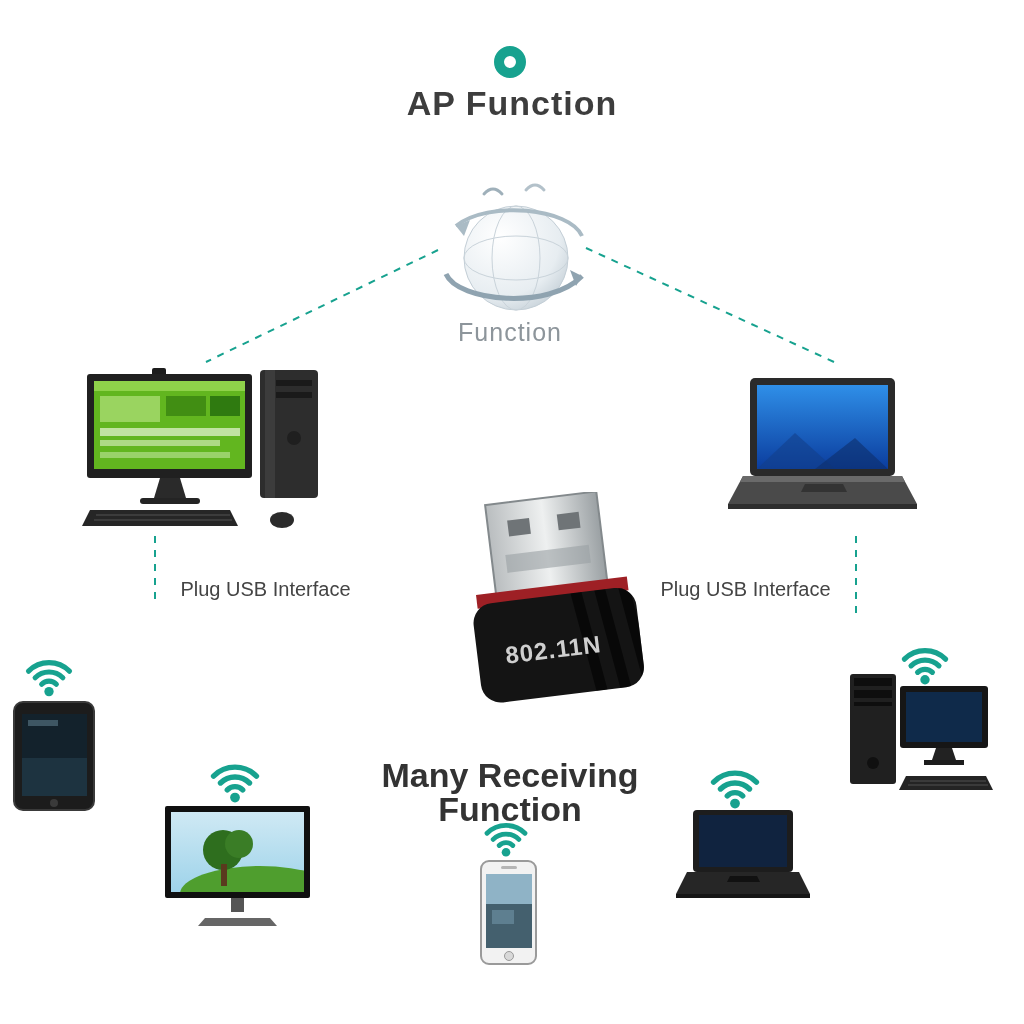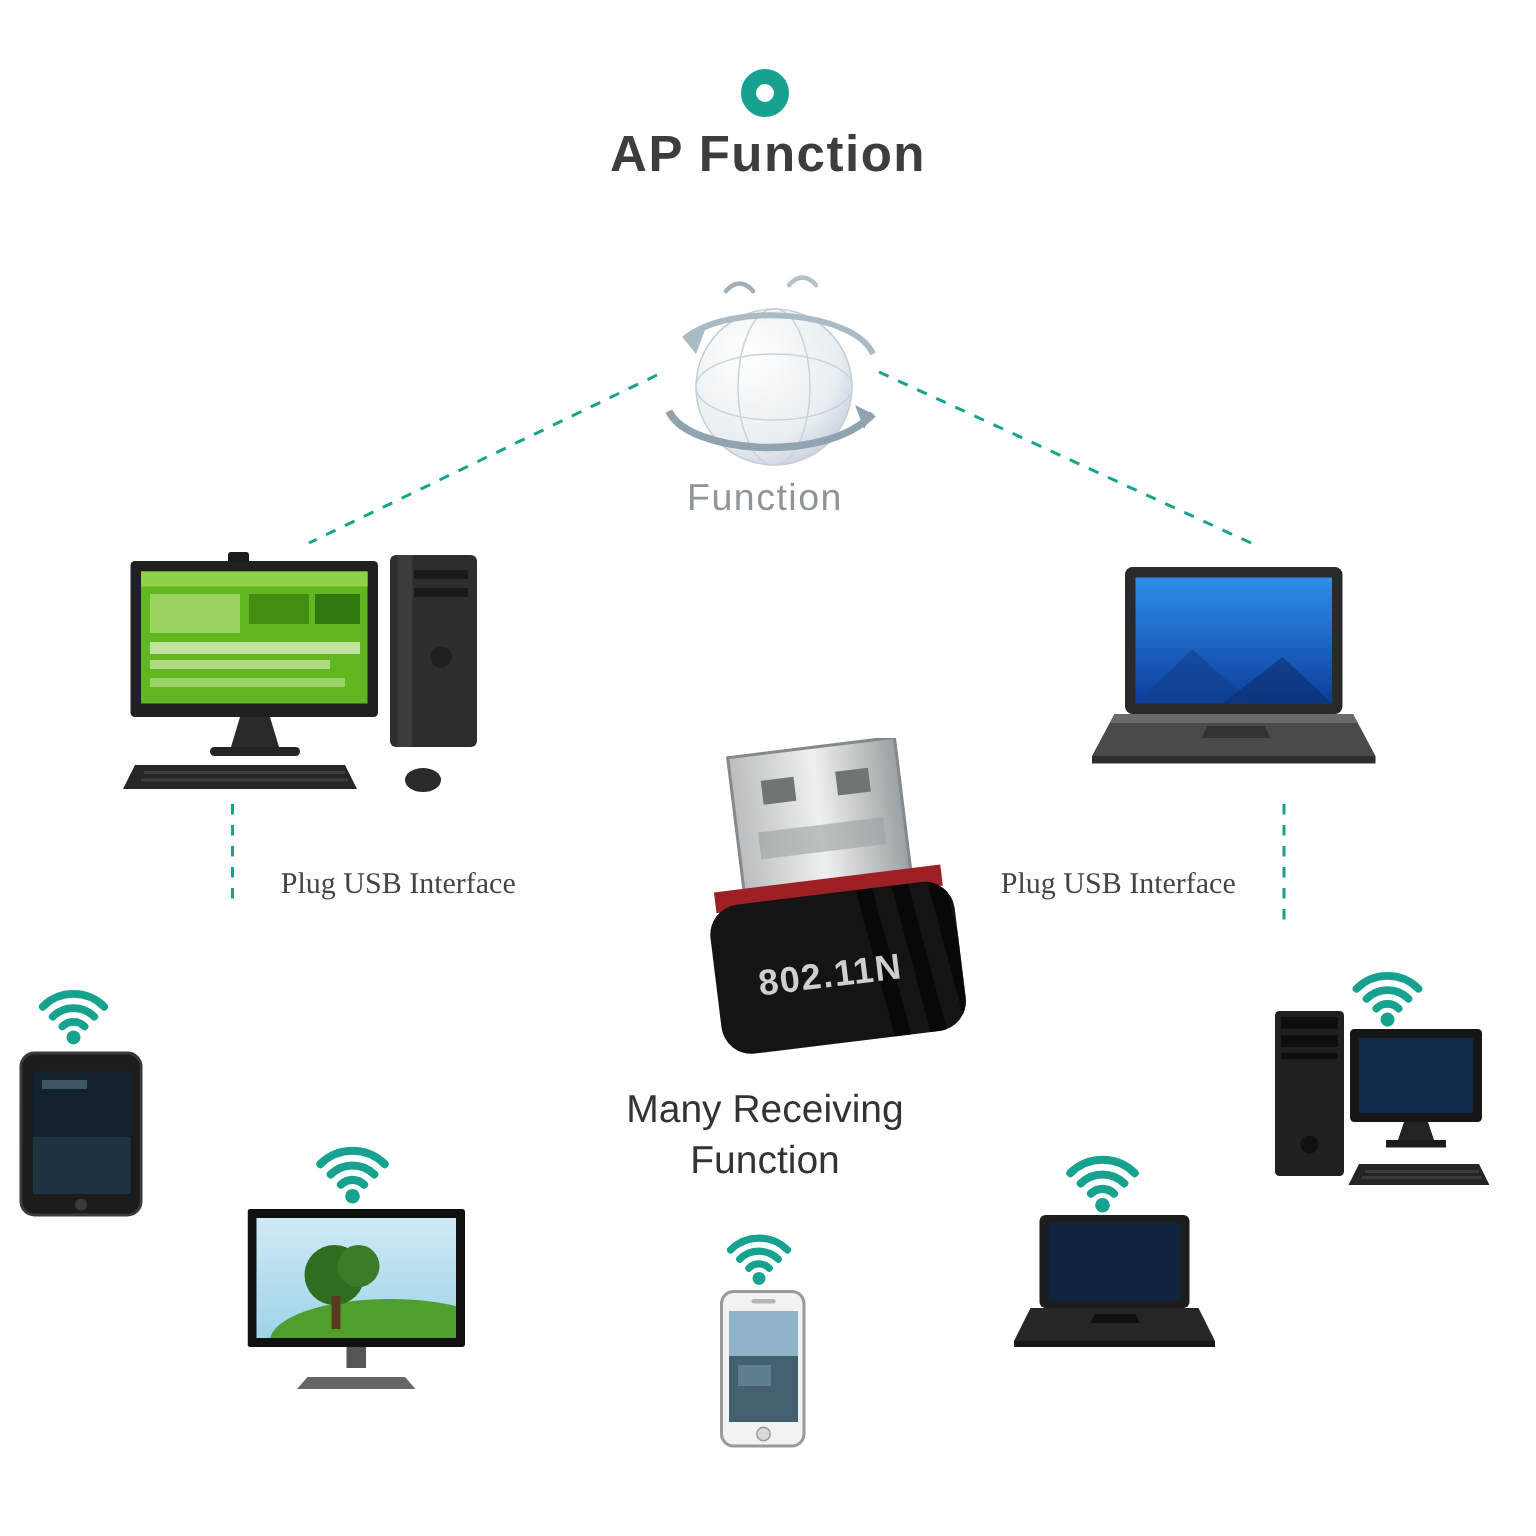--- a/index.html
+++ b/index.html
@@ -22,24 +22,24 @@
     border:10px solid var(--accent);
   }
   .title{
     font-size:34px;font-weight:600;color:var(--title-text);
     text-align:center;letter-spacing:1px;
   }
   .internet-label{
     font-size:25px;color:var(--muted-text);text-align:center;letter-spacing:1px;
   }
   .plug-label{
-    font-size:20px;color:var(--label-text);text-align:center;white-space:nowrap;font-family:Liberation Serif, serif;
+    font-size:20px;color:var(--label-text);text-align:center;white-space:nowrap;
   }
   .receiving-label{
-    font-size:26px;color:#333;text-align:center;line-height:34px;font-weight:400;
+    font-size:34px;color:#333;text-align:center;line-height:34px;font-weight:700;margin-top:36px;
   }
   .connector{
     stroke:var(--accent);stroke-width:2;stroke-dasharray:7 7;fill:none;
   }
   .wifi-arc{stroke:var(--accent);stroke-width:5;fill:none;stroke-linecap:round;}
   .wifi-dot{fill:var(--accent);}
   svg{display:block;}
 </style>
 </head>
 <body>

